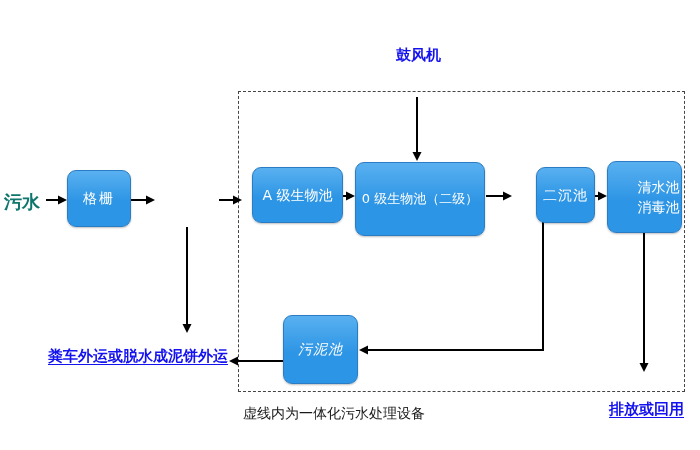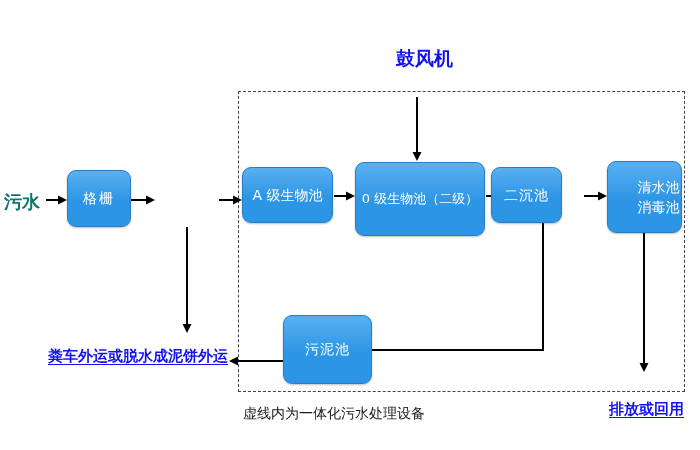--- a/index.html
+++ b/index.html
@@ -27,28 +27,28 @@
   .node{
     position:absolute;box-sizing:border-box;
     background:linear-gradient(to bottom,var(--box-fill-top),var(--box-fill-bottom) 55%);
     border:1px solid var(--box-border);border-radius:9px;
     color:var(--box-text);display:flex;align-items:center;justify-content:center;
     flex-direction:column;font-size:14px;line-height:1.45;white-space:nowrap;
     box-shadow:0 1px 2px rgba(0,0,0,0.25);
   }
   .node-grid{left:67px;top:170px;width:64px;height:57px;letter-spacing:2px;justify-content:center;}
   .node-regulating{left:156px;top:170px;width:62px;height:57px;}
-  .node-abio{left:242px;top:167px;width:91px;height:56px;}
+  .node-abio{left:252px;top:167px;width:91px;height:56px;}
   .node-obio{left:355px;top:162px;width:130px;height:74px;font-size:13px;}
-  .node-sed{left:491px;top:167px;width:71px;height:56px;letter-spacing:1px;}
+  .node-sed{left:536px;top:167px;width:59px;height:56px;letter-spacing:1px;}
   .node-clear{left:607px;top:161px;width:75px;height:72px;padding-left:28px;}
-  .node-sludge{left:283px;top:315px;width:89px;height:69px;letter-spacing:1px;}
+  .node-sludge{left:283px;top:315px;width:75px;height:69px;letter-spacing:1px;font-style:italic;}
   .label{position:absolute;white-space:nowrap;}
   .label-influent{left:4px;top:190px;font-size:18px;font-weight:bold;color:#0f766e;}
-  .label-blower{left:396px;top:46px;font-size:19px;font-weight:bold;color:var(--accent-text);}
+  .label-blower{left:396px;top:46px;font-size:15px;font-weight:bold;color:var(--accent-text);}
   .label-blue{
     font-size:15px;font-weight:bold;color:var(--accent-text);
     text-decoration:underline;text-underline-offset:3px;
   }
   .label-sludge-out{left:48px;top:347px;}
   .label-discharge{left:609px;top:400px;}
   .label-caption{left:243px;top:405px;font-size:14px;color:var(--caption-text);}
 </style>
 </head>
 <body>

